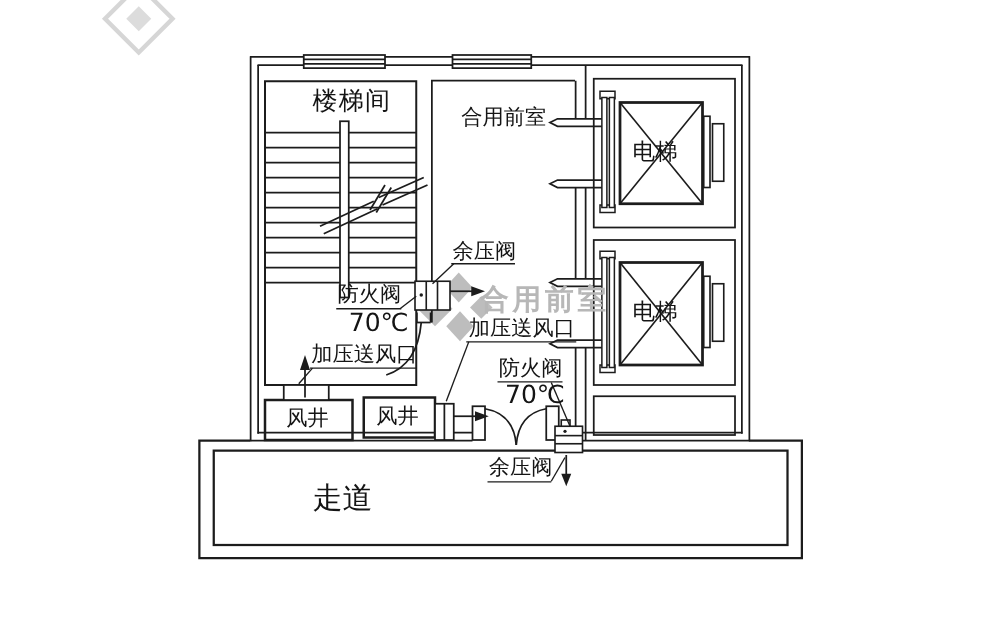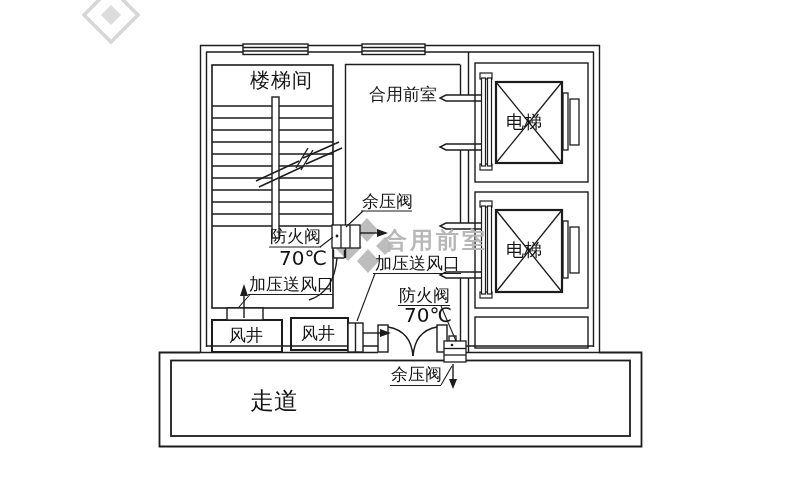--- a/index.html
+++ b/index.html
@@ -181,21 +181,21 @@
     </g>
   </g>
 </svg>
 
 <div class="label" style="left:250px;top:70px;font-size:20px;letter-spacing:1px;">楼梯间</div>
 <div class="label" style="left:369px;top:86px;font-size:17px;">合用前室</div>
 <div class="label" style="left:506px;top:113px;font-size:18px;">电梯</div>
 <div class="label" style="left:506px;top:241px;font-size:18px;">电梯</div>
 <div class="label" style="left:229px;top:327px;font-size:17px;">风井</div>
 <div class="label" style="left:301px;top:325px;font-size:17px;">风井</div>
-<div class="label" style="left:250px;top:389px;font-size:24px;">走道</div>
+<div class="label" style="left:250px;top:389px;font-size:24px;font-family:Liberation Mono, monospace;">走道</div>
 
 <div class="label" style="left:362px;top:193px;font-size:17px;">余压阀</div>
 <div class="label" style="left:270px;top:228px;font-size:17px;">防火阀</div>
 <div class="label" style="left:279px;top:248px;font-size:20px;">70℃</div>
 <div class="label" style="left:375px;top:255px;font-size:17px;">加压送风口</div>
 <div class="label" style="left:249px;top:276px;font-size:17px;">加压送风口</div>
 <div class="label" style="left:399px;top:287px;font-size:17px;">防火阀</div>
 <div class="label" style="left:404px;top:305px;font-size:20px;">70℃</div>
 <div class="label" style="left:391px;top:366px;font-size:17px;">余压阀</div>
 

